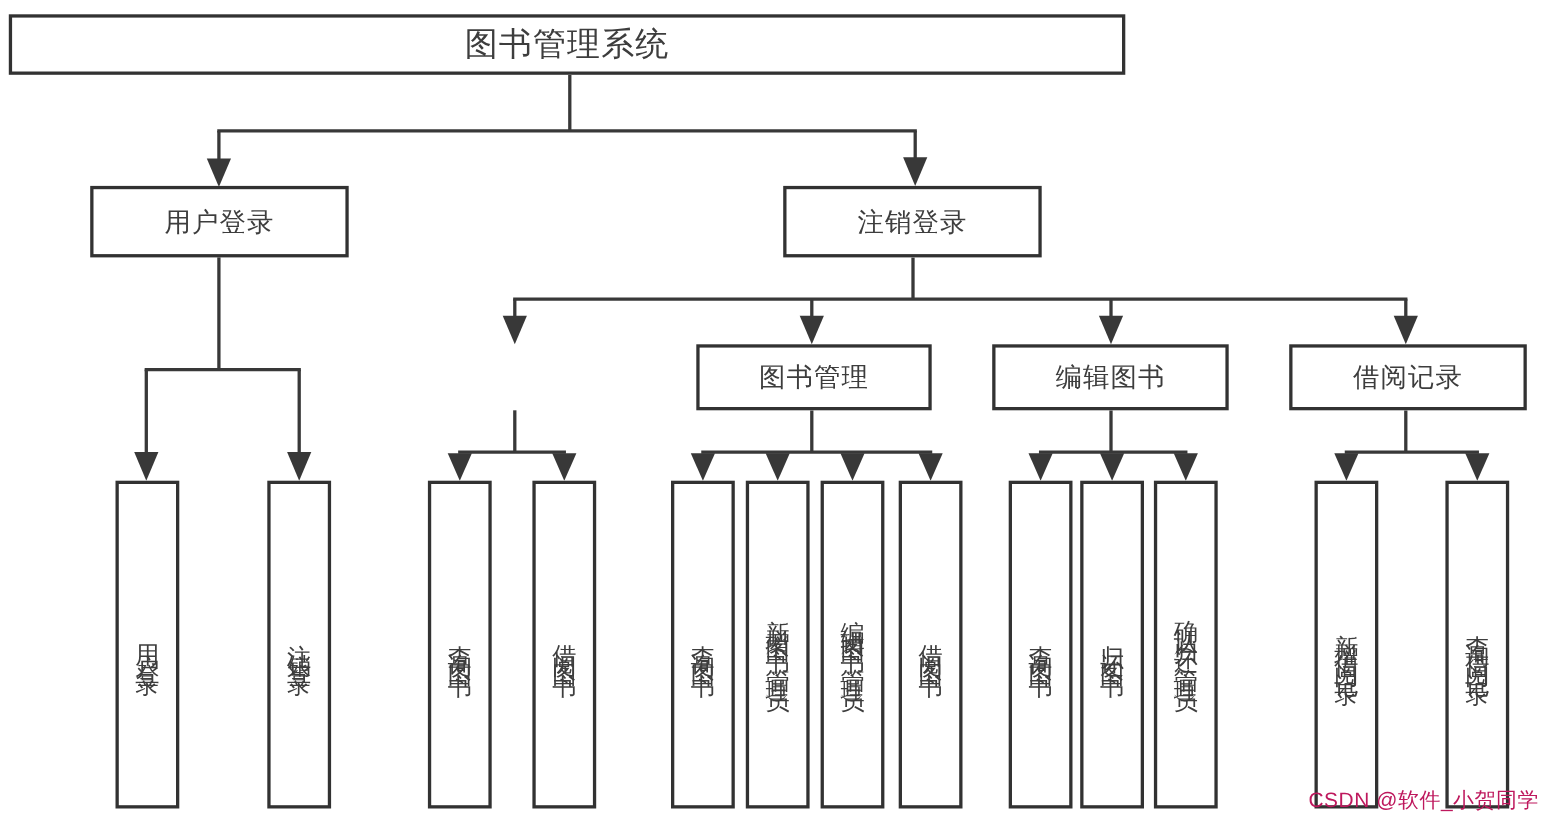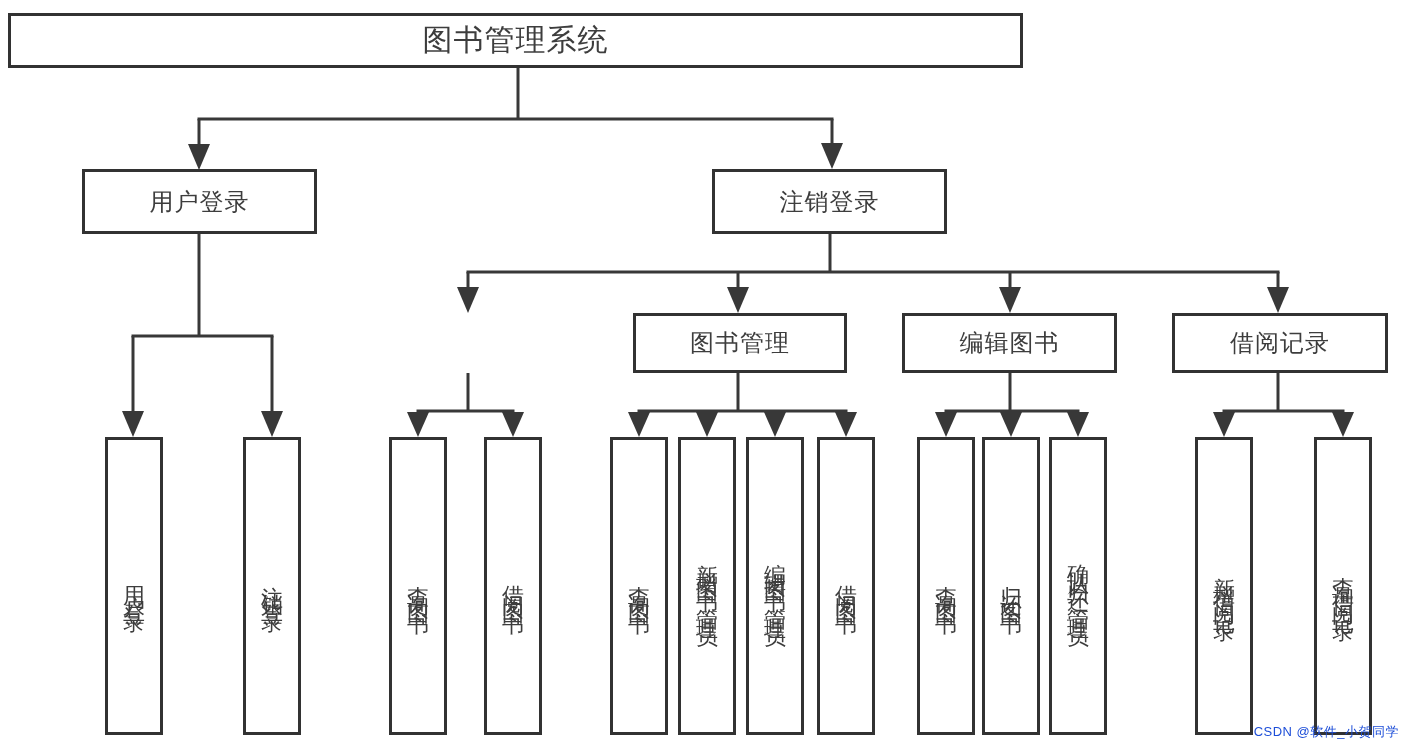--- a/index.html
+++ b/index.html
@@ -44,22 +44,22 @@
   .node.leaf {
     writing-mode: vertical-rl;
     font-size: 22px;
     letter-spacing: 9px;
     line-height: 1;
   }
   .watermark {
     position: absolute;
     right: 6px;
     bottom: 6px;
-    font-size: 13px;
-    color: #1d4ed8;
+    font-size: 19px;
+    color: #be185d;
     letter-spacing: 0.5px;
     white-space: nowrap;
     z-index: 5;
   }
 </style>
 </head>
 <body>
 
 <div class="canvas">
 

